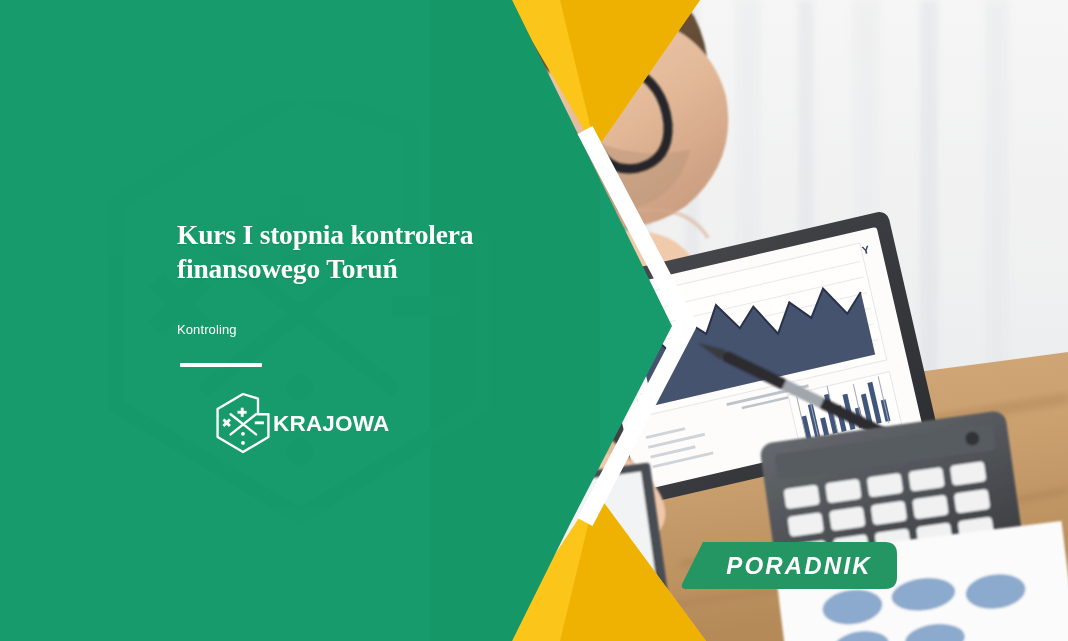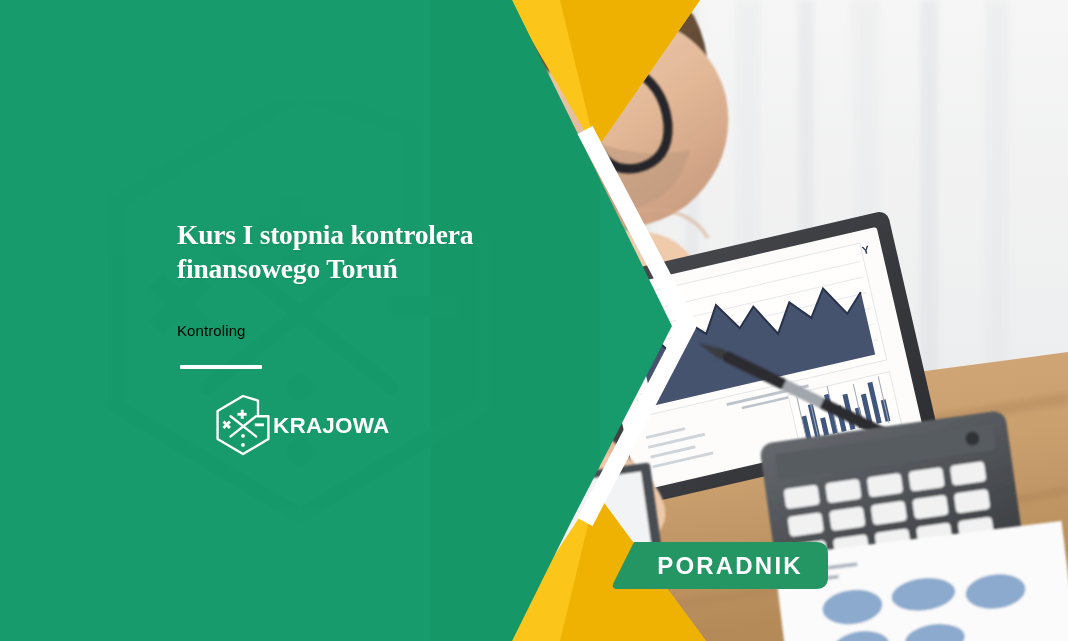--- a/index.html
+++ b/index.html
@@ -54,22 +54,22 @@
     line-height: 1.24;
     letter-spacing: -0.2px;
     white-space: pre-line;
     text-shadow: 0 1px 2px rgba(0,0,0,0.10);
     font-family: Liberation Serif, serif;
   }
 
   .subtitle {
     margin: 0;
     padding-top: 36px;
-    color: #000000;
-    font-size: 15px;
+    color: #ffffff;
+    font-size: 13px;
     font-weight: normal;
     line-height: 1.2;
     letter-spacing: 0.1px;
   }
 
   .divider {
     margin-top: 25px;
     margin-left: 3px;
     width: 82px;
     height: 4px;
@@ -92,24 +92,25 @@
     font-weight: bold;
     font-size: 22.5px;
     line-height: 1.14;
     letter-spacing: 0.2px;
   }
   .logo-line { display: block; white-space: nowrap; }
 
   
   .badge {
     position: absolute;
-    left: 610px;
+    left: 679px;
     top: 542px;
     width: 218px;
     height: 47px;
+    font-style: italic;
   }
   .badge svg { position: absolute; inset: 0; width: 218px; height: 47px; }
   .badge-label {
     position: absolute;
     inset: 0;
     display: flex;
     align-items: center;
     justify-content: center;
     padding-left: 22px;
     box-sizing: border-box;

